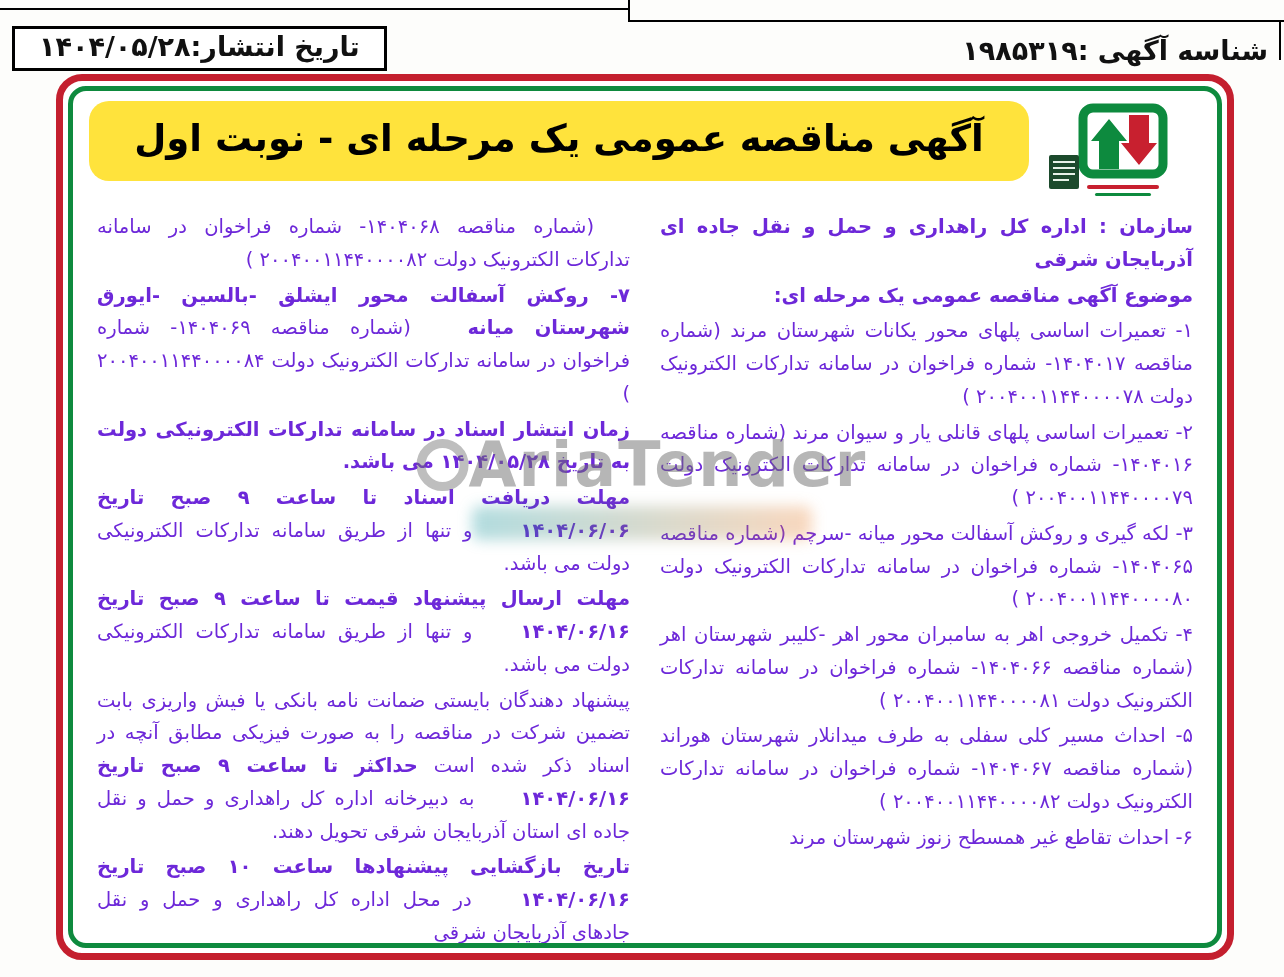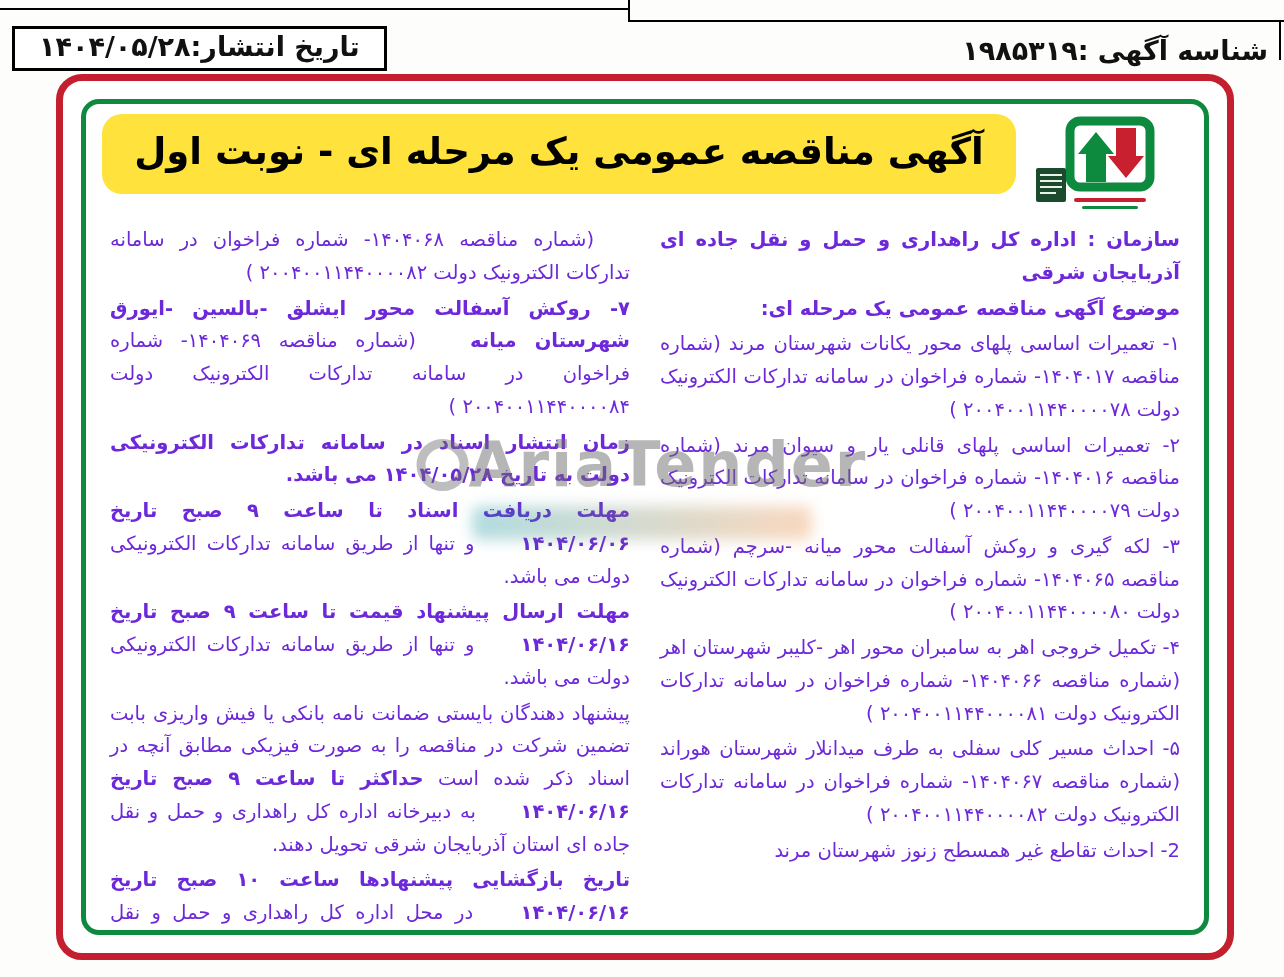--- a/index.html
+++ b/index.html
@@ -35,21 +35,21 @@
   }
   .ad-id{font-size:27px;font-weight:bold;padding-top:4px;}
   .date-box{
     border:3px solid #000;background:#fff;
     padding:2px 24px 6px;font-size:27px;font-weight:bold;
   }
 
   .frame-outer{
     position:absolute;top:74px;left:56px;width:1178px;height:886px;
     border:7px solid var(--frame-red);
-    border-radius:26px;padding:18px;background:#fff;
+    border-radius:26px;padding:5px;background:#fff;
   }
   .frame-inner{
     width:100%;height:100%;
     border:5px solid var(--frame-green);
     border-radius:18px;
     padding:10px 16px 6px;
     overflow:hidden;position:relative;background:#fff;
   }
 
   .header-row{display:flex;direction:rtl;gap:14px;align-items:flex-start;}
@@ -130,21 +130,21 @@
       <div class="cols">
 
         <div class="col">
           <p class="bold">سازمان : اداره کل راهداری و حمل و نقل جاده ای آذربایجان شرقی</p>
           <p class="bold">موضوع آگهی مناقصه عمومی یک مرحله ای:</p>
           <p>۱- تعمیرات اساسی پلهای محور یکانات شهرستان مرند (شماره مناقصه ۱۴۰۴۰۱۷- شماره فراخوان در سامانه تدارکات الکترونیک دولت ۲۰۰۴۰۰۱۱۴۴۰۰۰۰۷۸ )</p>
           <p>۲- تعمیرات اساسی پلهای قانلی یار و سیوان مرند (شماره مناقصه ۱۴۰۴۰۱۶- شماره فراخوان در سامانه تدارکات الکترونیک دولت ۲۰۰۴۰۰۱۱۴۴۰۰۰۰۷۹ )</p>
           <p>۳- لکه گیری و روکش آسفالت محور میانه -سرچم (شماره مناقصه ۱۴۰۴۰۶۵- شماره فراخوان در سامانه تدارکات الکترونیک دولت ۲۰۰۴۰۰۱۱۴۴۰۰۰۰۸۰ )</p>
           <p>۴- تکمیل خروجی اهر به سامبران محور اهر -کلیبر شهرستان اهر (شماره مناقصه ۱۴۰۴۰۶۶- شماره فراخوان در سامانه تدارکات الکترونیک دولت ۲۰۰۴۰۰۱۱۴۴۰۰۰۰۸۱ )</p>
           <p>۵- احداث مسیر کلی سفلی به طرف میدانلار شهرستان هوراند (شماره مناقصه ۱۴۰۴۰۶۷- شماره فراخوان در سامانه تدارکات الکترونیک دولت ۲۰۰۴۰۰۱۱۴۴۰۰۰۰۸۲ )</p>
-          <p>2- احداث تقاطع غیر همسطح زنوز شهرستان مرند</p>
+          <p>۶- احداث تقاطع غیر همسطح زنوز شهرستان مرند</p>
         </div>
 
         <div class="col">
           <p><span></span><span class="bold"></span><span>(شماره مناقصه ۱۴۰۴۰۶۸- شماره فراخوان در سامانه تدارکات الکترونیک دولت ۲۰۰۴۰۰۱۱۴۴۰۰۰۰۸۲ )</span></p>
           <p><span></span><span class="bold">۷- روکش آسفالت محور ایشلق -بالسین -ایورق شهرستان میانه </span><span>(شماره مناقصه ۱۴۰۴۰۶۹- شماره فراخوان در سامانه تدارکات الکترونیک دولت ۲۰۰۴۰۰۱۱۴۴۰۰۰۰۸۴ )</span></p>
           <p><span></span><span class="bold">زمان انتشار اسناد در سامانه تدارکات الکترونیکی دولت به تاریخ ۱۴۰۴/۰۵/۲۸ می باشد.</span><span></span></p>
           <p><span></span><span class="bold">مهلت دریافت اسناد تا ساعت ۹ صبح تاریخ ۱۴۰۴/۰۶/۰۶</span><span> و تنها از طریق سامانه تدارکات الکترونیکی دولت می باشد.</span></p>
           <p><span></span><span class="bold">مهلت ارسال پیشنهاد قیمت تا ساعت ۹ صبح تاریخ ۱۴۰۴/۰۶/۱۶</span><span> و تنها از طریق سامانه تدارکات الکترونیکی دولت می باشد.</span></p>
           <p><span>پیشنهاد دهندگان بایستی ضمانت نامه بانکی یا فیش واریزی بابت تضمین شرکت در مناقصه را به صورت فیزیکی مطابق آنچه در اسناد ذکر شده است </span><span class="bold">حداکثر تا ساعت ۹ صبح تاریخ ۱۴۰۴/۰۶/۱۶</span><span> به دبیرخانه اداره کل راهداری و حمل و نقل جاده ای استان آذربایجان شرقی تحویل دهند.</span></p>
           <p><span></span><span class="bold">تاریخ بازگشایی پیشنهادها ساعت ۱۰ صبح تاریخ ۱۴۰۴/۰۶/۱۶</span><span> در محل اداره کل راهداری و حمل و نقل جادهای آذربایجان شرقی</span></p>

